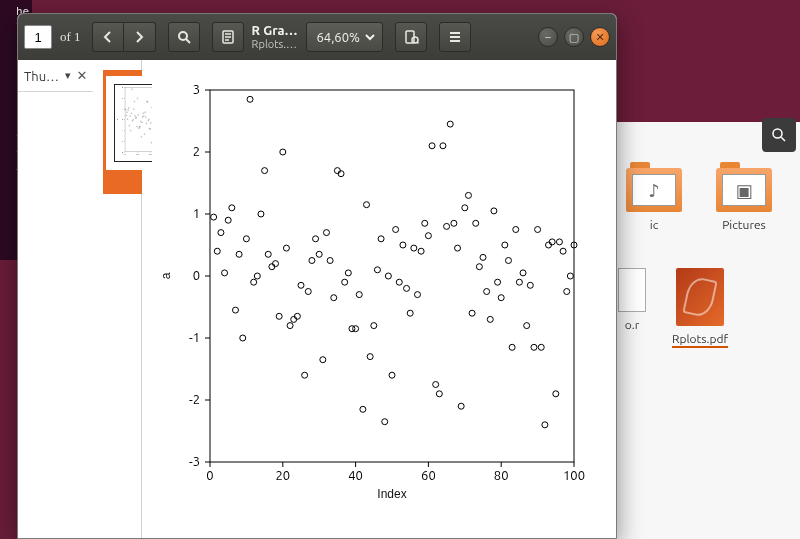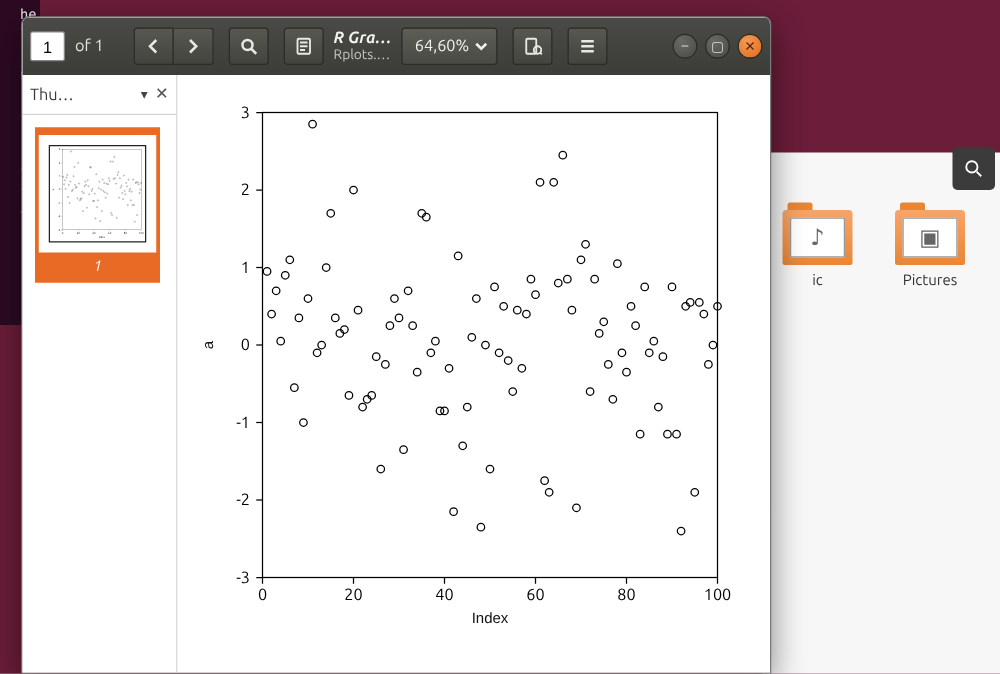--- a/index.html
+++ b/index.html
@@ -125,23 +125,23 @@
   .tb-btn.icon svg { width:16px; height:16px; }
   .tb-group { display:flex; }
   .tb-group .tb-btn:first-child { border-radius: 3px 0 0 3px; }
   .tb-group .tb-btn:last-child  { border-radius: 0 3px 3px 0; border-left:none; }
   .page-input {
     width: 28px; height: 24px; padding:0 4px;
     background:#fefefe; border:1px solid #888; border-radius:2px;
     text-align:center; font-size:13px;
     margin-right:4px;
   }
-  .page-of { font-size:13px; color:#e4e2dd; margin-right:20px; white-space:nowrap; }
+  .page-of { font-size:13px; color:#e4e2dd; margin-right:7px; white-space:nowrap;font-family:Liberation Serif, serif; }
   .title-block { flex-shrink:1; min-width:0; display:flex; flex-direction:column; line-height:14px; padding:0 4px; overflow:hidden; }
-  .title-block .t1 { font-size:13px; font-weight:bold; color:#f4f2ed; white-space:nowrap; overflow:hidden; text-overflow:ellipsis;font-style:italic;}
+  .title-block .t1 { font-size:13px; font-weight:bold; color:#f4f2ed; white-space:nowrap; overflow:hidden; text-overflow:ellipsis;}
   .title-block .t2 { font-size:11px; color:#c8c6c1; white-space:nowrap; overflow:hidden; text-overflow:ellipsis;}
   .zoom-box {
     display:flex; align-items:center;
     background: linear-gradient(#5e5e58,#4a4a44);
     border:1px solid #2b2b28; border-radius:3px;
     height:30px; padding:0 6px 0 10px; gap:4px;
     color:#f2f0ea; font-size:13px;
   }
   .spacer4 { width:4px; }
   .win-ctrl { display:flex; gap:6px; margin-left:auto; }
@@ -150,21 +150,21 @@
         border:1px solid #2b2b28; color:#ddd; font-size:11px;}
   .wc.close { background: radial-gradient(circle at 35% 30%, #f39a56, #e06a1a); color:#5a2a08; }
 
   .body {
     flex:1; display:flex; background:#fff; overflow:hidden;
   }
 
   
   .sidebar {
     width: 124px; border-right:1px solid #d0d0d0;
-    background:#fff; display:flex; flex-direction:column;
+    background:#fff; display:flex; flex-direction:row;
   }
   .sidebar-head {
     height:32px; border-bottom:1px solid #d6d6d6;
     display:flex; align-items:center; padding:0 6px; gap:6px;
     font-size:13px; color:#3a3a3a;
   }
   .sidebar-head .lbl { flex:1; white-space:nowrap; overflow:hidden; text-overflow:ellipsis; }
   .sidebar-head .chev { font-size:11px; color:#444; }
   .sidebar-head .close { margin-left:auto; color:#555; cursor:pointer; }
   .thumb-wrap { padding:10px; }
@@ -229,20 +229,30 @@
         </div>
       <span class="label">ic</span>
     </div>
     <div class="file-item">
       <div class="folder-icon">
           <div class="tab"></div>
           <div class="back"></div>
           <div class="inner">▣</div>
         </div>
       <span class="label">Pictures</span>
+    </div>
+  </div>
+  <div class="files-grid" style="top:140px;">
+    <div class="file-item" style="width:30px;">
+      <div style="width:28px;height:44px;margin:0 auto 6px;background:#fff;border:1px solid #aaa;"></div>
+      <span class="label">o.r</span>
+    </div>
+    <div class="file-item selected">
+      <div class="pdf-icon"></div>
+      <span class="label">Rplots.pdf</span>
     </div>
   </div>
 </div>
 
 <div class="viewer">
   <div class="titlebar">
     <input class="page-input" value="1" style="">
     <span class="page-of">of 1</span>
 
     <div class="tb-group">

